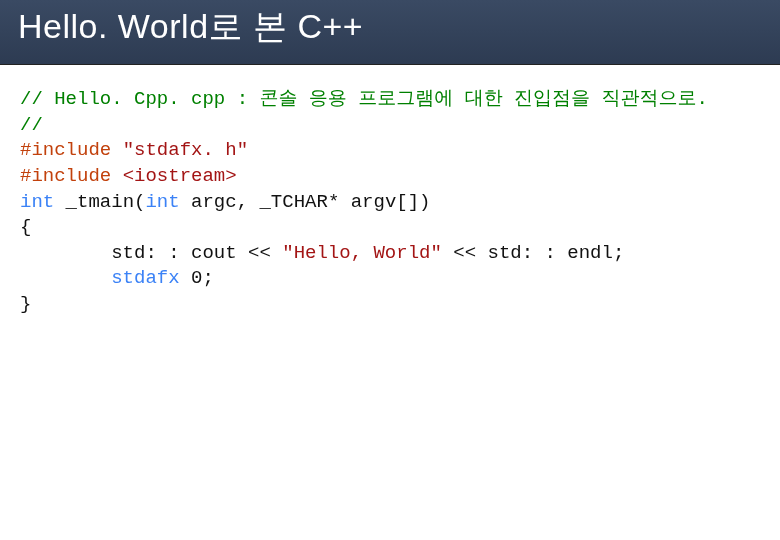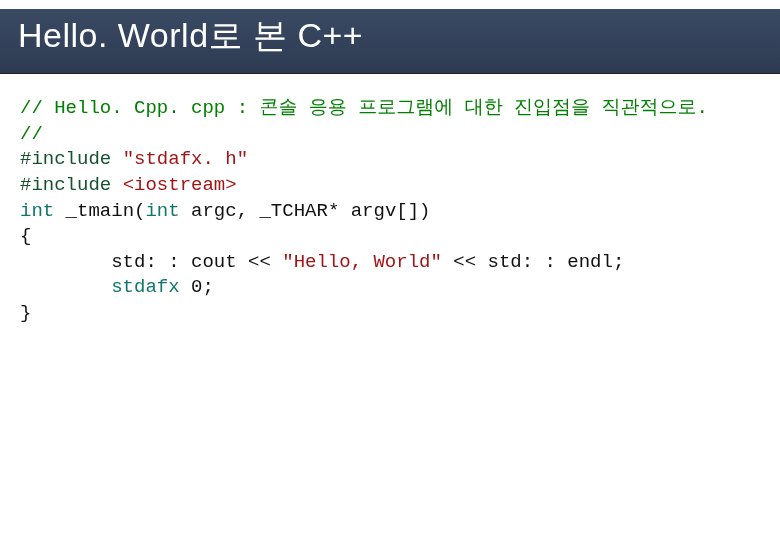--- a/index.html
+++ b/index.html
@@ -12,21 +12,20 @@
   }
   .slide {
     width: 100%;
     height: 100%;
     position: relative;
   }
   .title-bar {
     background: linear-gradient(to bottom, #3a4a63 0%, #2d3b52 100%);
     padding: 4px 18px 14px 18px;
     border-bottom: 1px solid #222;
-    margin-top: 9px;
   }
   .title {
     font-size: 34px;
     color: #ffffff;
     font-weight: 400;
     letter-spacing: 0.5px;
   }
   .subtitle-box {
     margin: 18px 60px 0 70px;
     background: #f3f2ea;
@@ -50,22 +49,22 @@
   }
   .code-block {
     margin: 22px 20px 0 20px;
     font-family: Consolas, "Courier New", monospace;
     font-size: 19px;
     line-height: 1.35;
     white-space: pre;
     color: #111;
   }
   .c-comment { color: #008000; }
-  .c-keyword { color: #0f766e; }
-  .c-pre     { color: #14532d; margin-top: 44px; }
+  .c-keyword { color: #3b82f6; }
+  .c-pre     { color: #c2410c; margin-top: 44px; }
   .c-string  { color: #a31515; }
   .c-text    { color: #111; }
 </style>
 </head>
 <body>
 
 <div class="slide">
   <div class="title-bar">
     <div class="title">Hello. World로 본 C++</div>
   </div>

